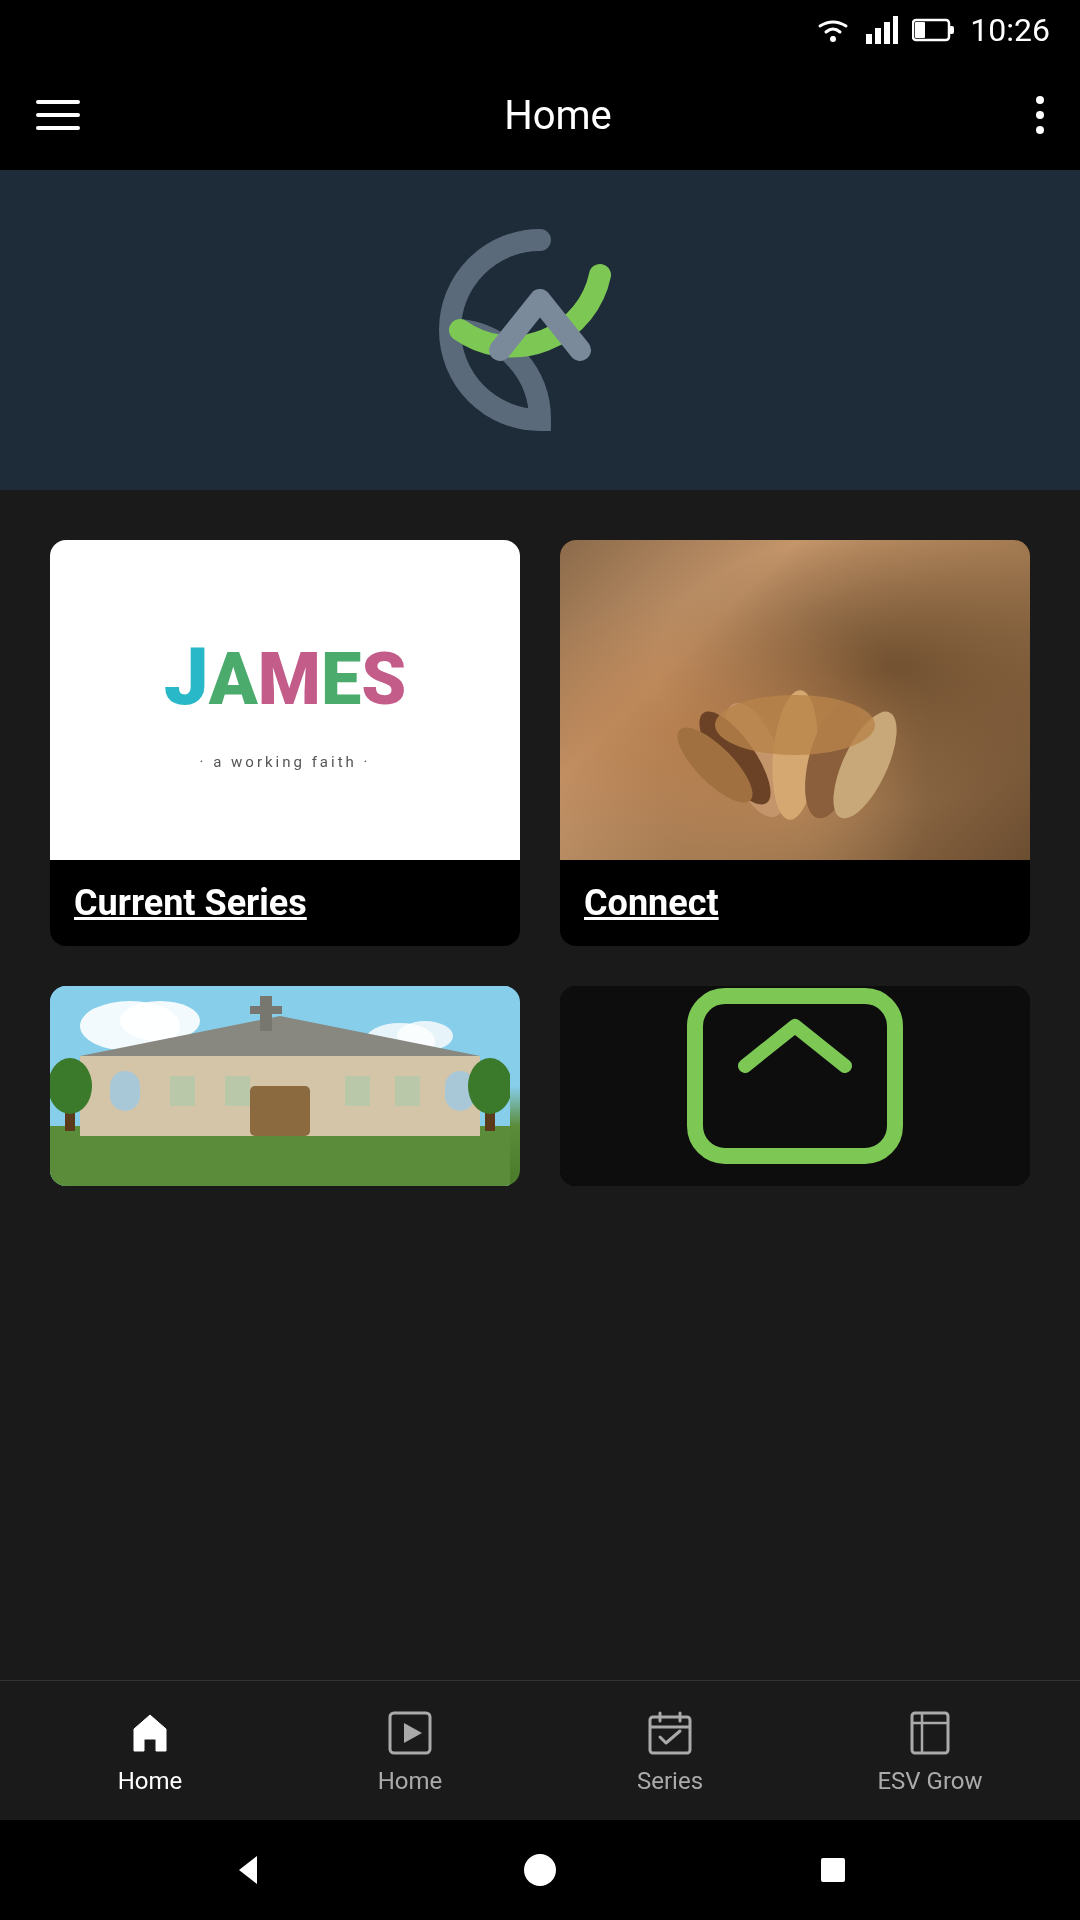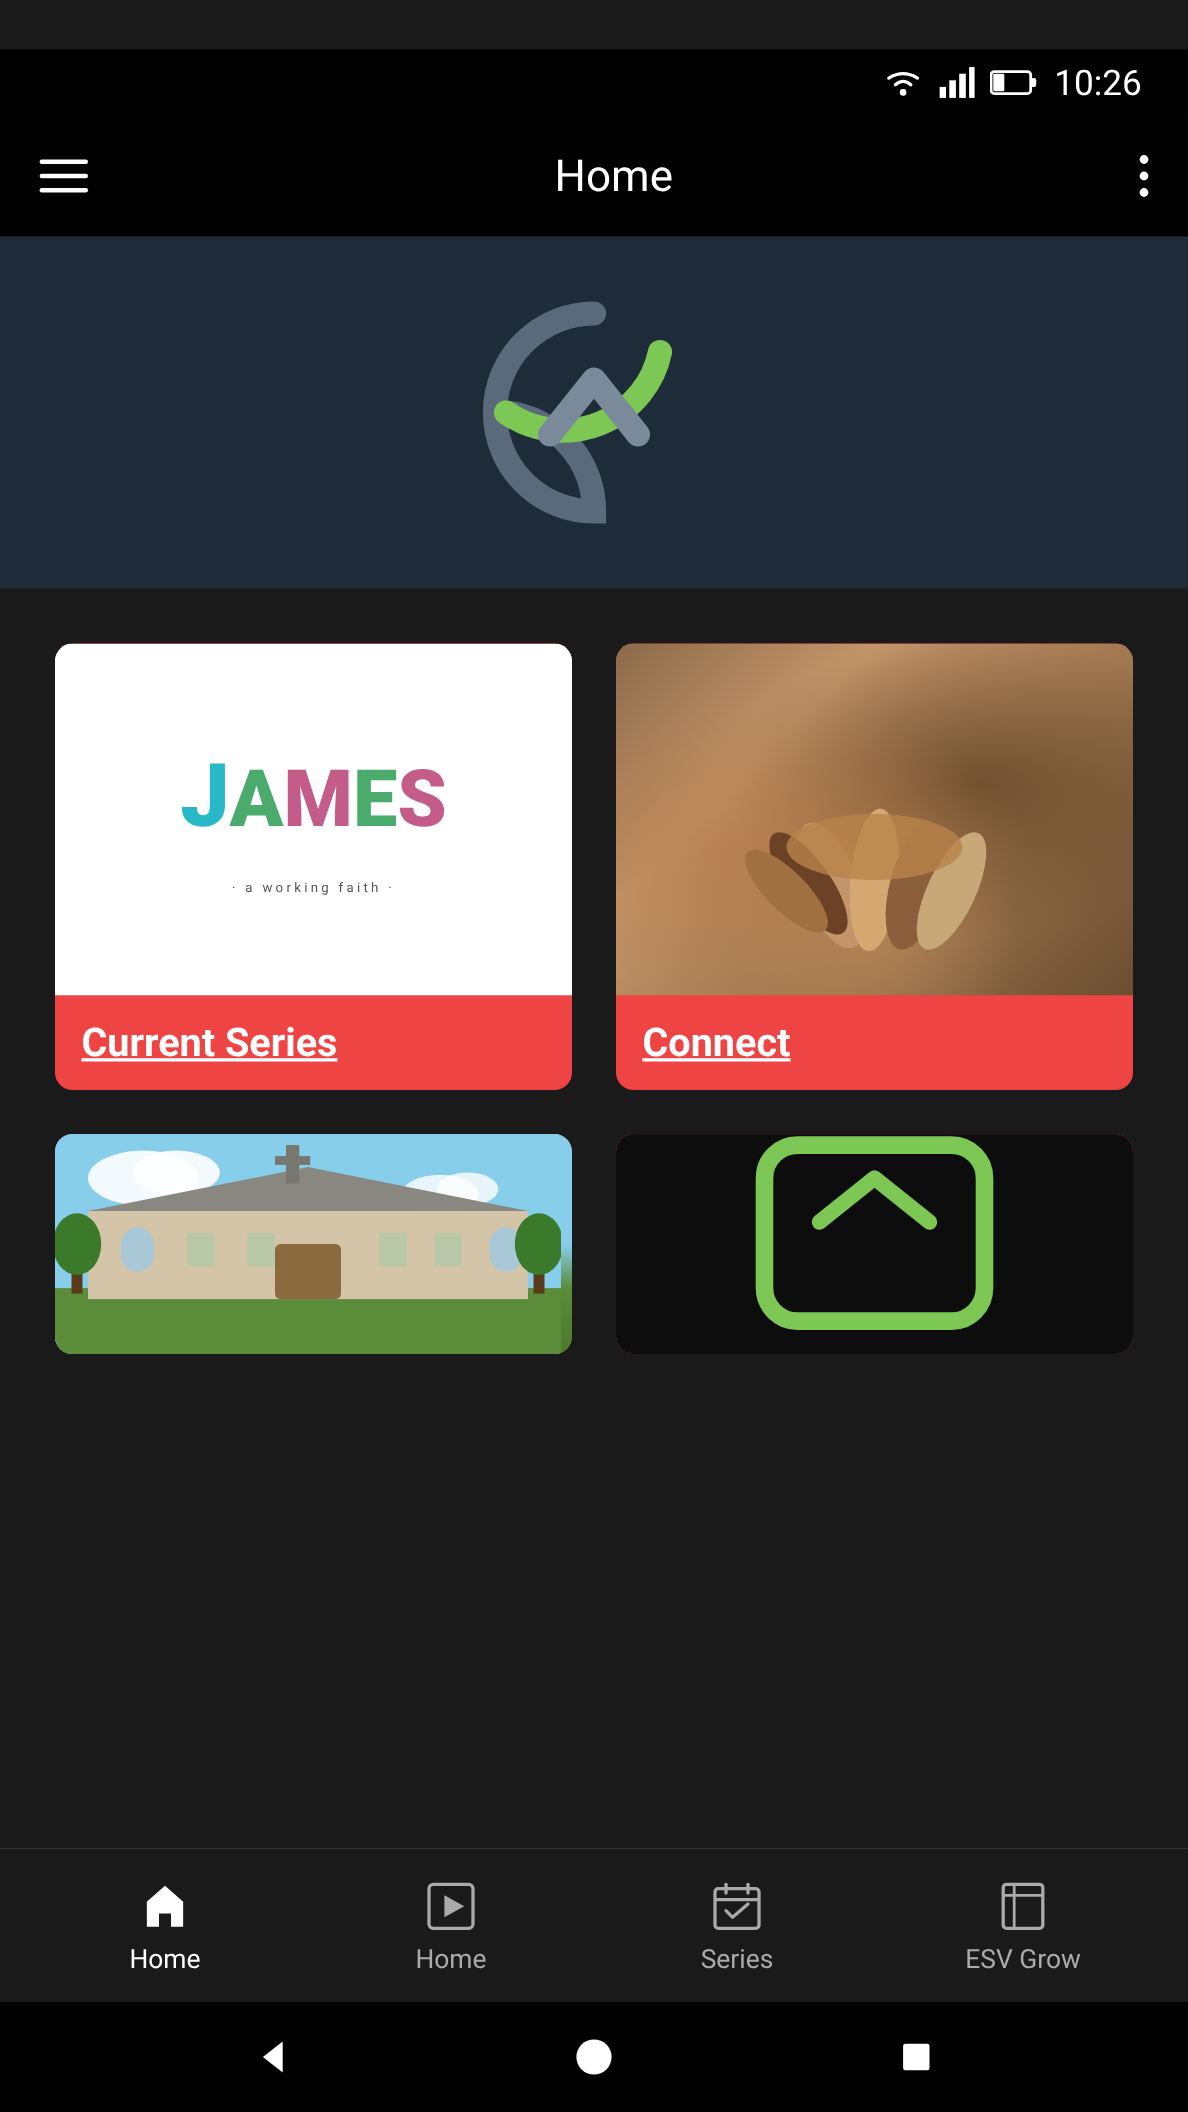--- a/index.html
+++ b/index.html
@@ -16,23 +16,22 @@
     }
 
     
     .status-bar {
       width: 100%;
       height: 60px;
       background: #000;
       display: flex;
       align-items: center;
       justify-content: flex-end;
-      padding: 0 42px;
+      padding: 0 30px;
       gap: 18px;
-      margin-top: 45px;
     }
     .status-icons {
       display: flex;
       align-items: center;
       gap: 14px;
     }
     .status-time {
       font-size: 32px;
       font-weight: 400;
       color: #fff;
@@ -128,21 +127,21 @@
     
     .cards-section {
       width: 100%;
       padding: 50px 50px 0 50px;
       display: grid;
       grid-template-columns: 1fr 1fr;
       gap: 40px;
     }
 
     .card {
-      background: #ef4444;
+      background: #000000;
       border-radius: 16px;
       overflow: hidden;
       cursor: pointer;
     }
     .card-image {
       width: 100%;
       height: 320px;
       overflow: hidden;
       display: flex;
       align-items: center;
@@ -167,21 +166,21 @@
       align-items: center;
       justify-content: center;
     }
     .james-J { color: #28b8c8; }
     .james-A { color: #4aab6d; }
     .james-M { color: #c45c8a; }
     .james-E { color: #4aab6d; }
     .james-S { color: #c45c8a; }
     .james-subtitle {
       margin-top: 29px;
-      font-size: 12px;
+      font-size: 15px;
       color: #555;
       letter-spacing: 3px;
     }
 
     
     .connect-card-bg {
       background: linear-gradient(135deg, #8b6a4a 0%, #c4956a 30%, #a07850 60%, #6b4d30 100%);
       width: 100%;
       height: 100%;
       display: flex;

